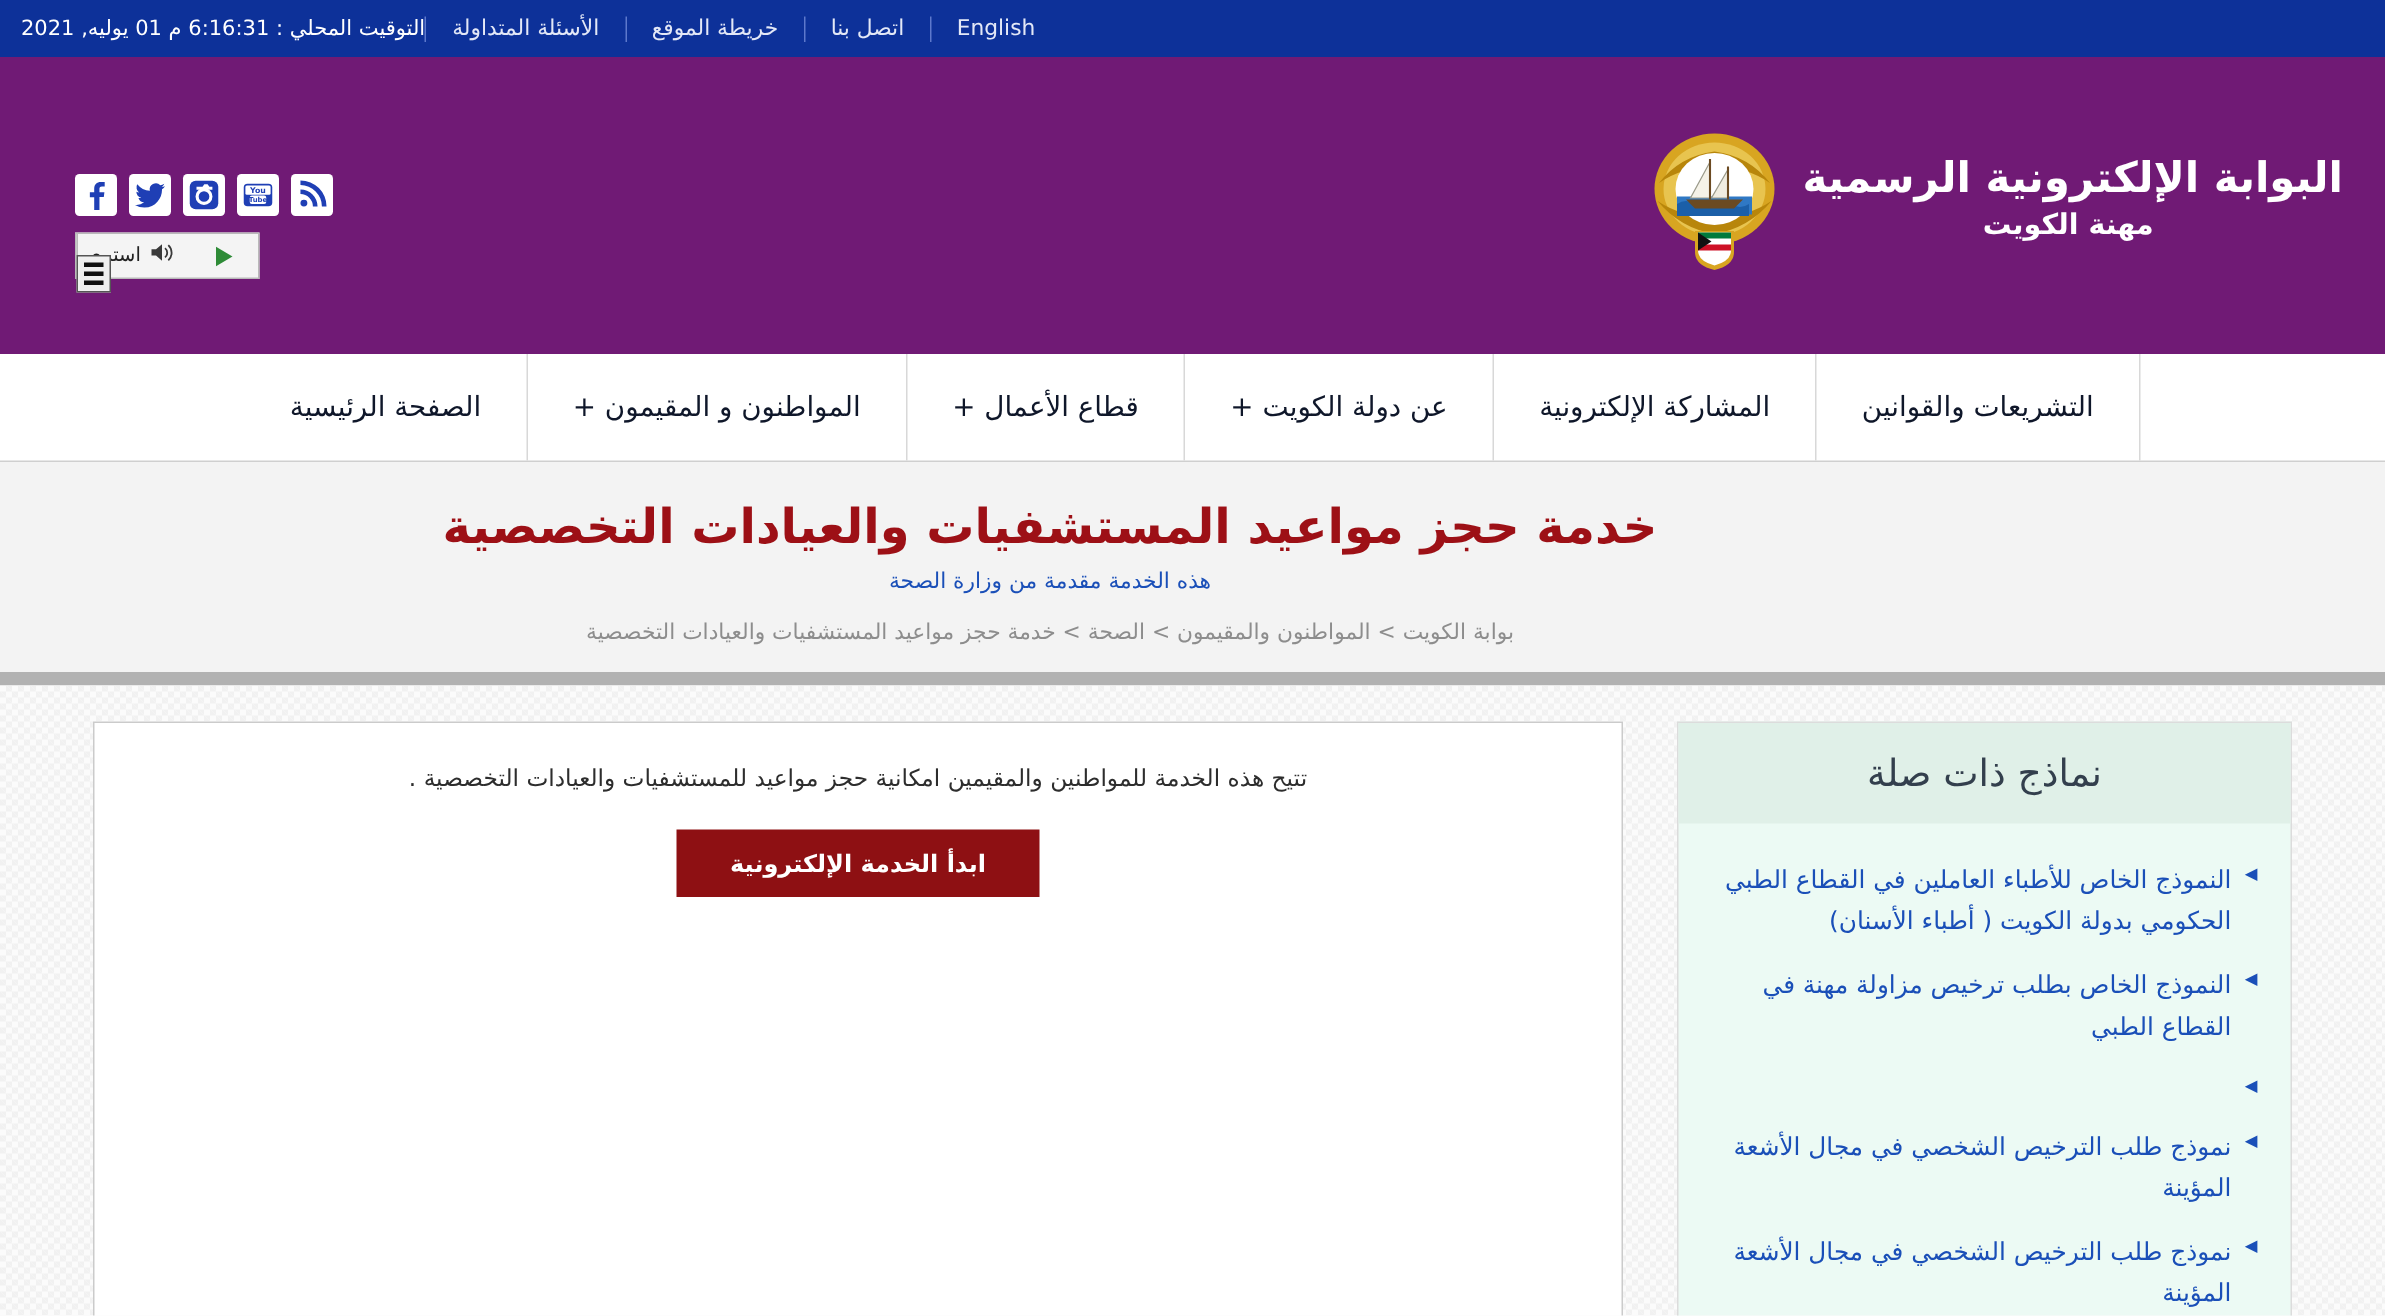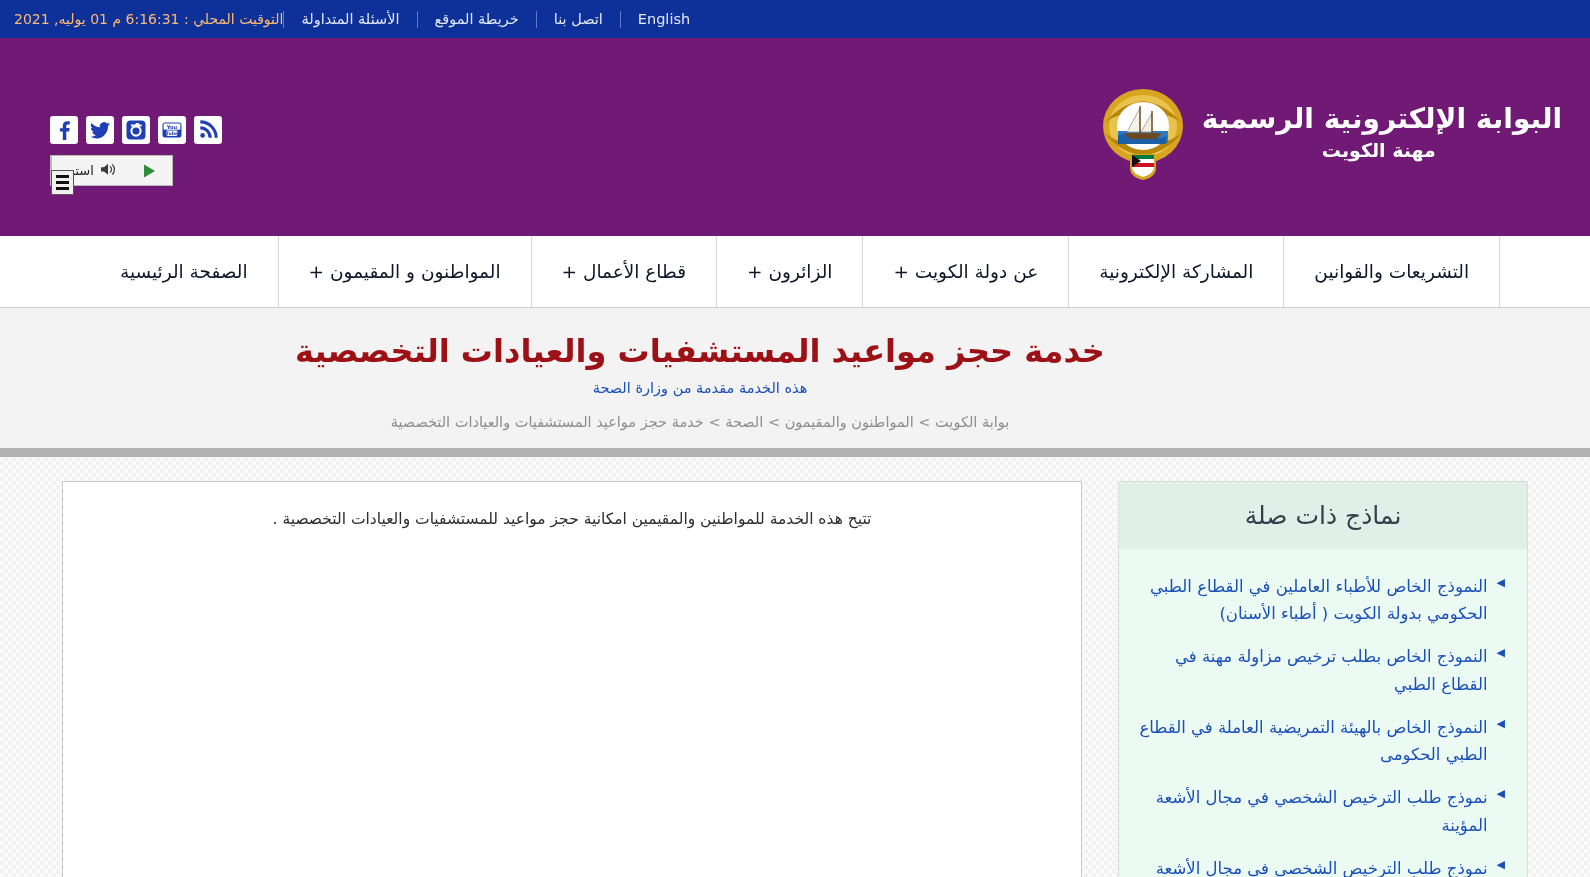--- a/index.html
+++ b/index.html
@@ -38,21 +38,21 @@
     line-height: 38px;
     white-space: nowrap;
     cursor: pointer;
   }
   .topbar-sep {
     width: 1px;
     height: 17px;
     background: #5d78cc;
   }
   .topbar-time {
-    color: #fdba74;
+    color: #ffffff;
     font-size: 14px;
     padding-left: 14px;
     white-space: nowrap;
     direction: rtl;
   }
 
   
   .header {
     height: 198px;
     background: #701a75;
@@ -404,21 +404,20 @@
         <i></i>
         <i></i>
     </div>
   </div>
 </div>
 
 <nav class="mainnav">
   <div class="nav-item">التشريعات والقوانين</div>
   <div class="nav-item">المشاركة الإلكترونية</div>
   <div class="nav-item">عن دولة الكويت +</div>
-  <div class="nav-item">الزائرون +</div>
   <div class="nav-item">قطاع الأعمال +</div>
   <div class="nav-item">المواطنون و المقيمون +</div>
   <div class="nav-item">الصفحة الرئيسية</div>
 </nav>
 
 <div class="titleband">
   <div class="titleband-inner">
     <h1 class="page-title">خدمة حجز مواعيد المستشفيات والعيادات التخصصية</h1>
     <div class="page-sub">هذه الخدمة مقدمة من وزارة الصحة</div>
     <div class="breadcrumb">بوابة الكويت &gt; المواطنون والمقيمون &gt; الصحة &gt; خدمة حجز مواعيد المستشفيات والعيادات التخصصية</div>
@@ -433,30 +432,30 @@
       <li>
         <span class="bullet">◀</span>
         <a class="sidebar-link">النموذج الخاص للأطباء العاملين في القطاع الطبي الحكومي بدولة الكويت ( أطباء الأسنان)</a>
       </li>
       <li>
         <span class="bullet">◀</span>
         <a class="sidebar-link">النموذج الخاص بطلب ترخيص مزاولة مهنة في القطاع الطبي</a>
       </li>
       <li>
         <span class="bullet">◀</span>
-        <a class="sidebar-link">النموذج الخاص بالهيئة التمريضية العاملة في القطاع الطبي الحكومى</a>
       </li>
       <li>
         <span class="bullet">◀</span>
         <a class="sidebar-link">نموذج طلب الترخيص الشخصي في مجال الأشعة المؤينة</a>
       </li>
       <li>
         <span class="bullet">◀</span>
         <a class="sidebar-link">نموذج طلب الترخيص الشخصي في مجال الأشعة المؤينة</a>
       </li>
     </ul>
   </aside>
 
   <section class="service-card">
     <p class="service-desc">تتيح هذه الخدمة للمواطنين والمقيمين امكانية حجز مواعيد للمستشفيات والعيادات التخصصية .</p>
+    <button class="start-btn">ابدأ الخدمة الإلكترونية</button>
   </section>
 
 </div>
 
 </body></html>

